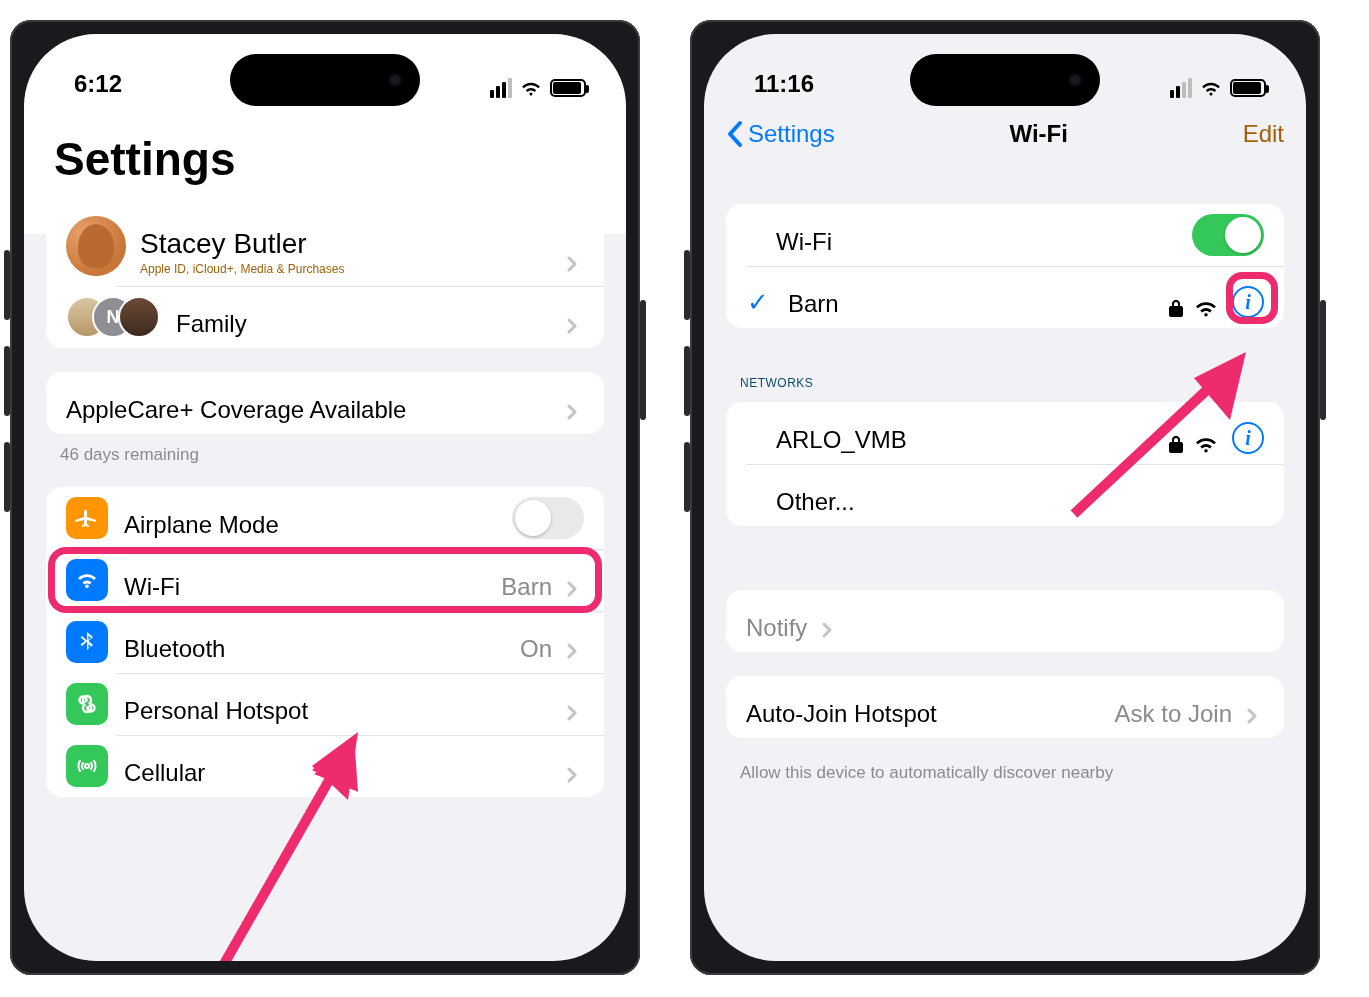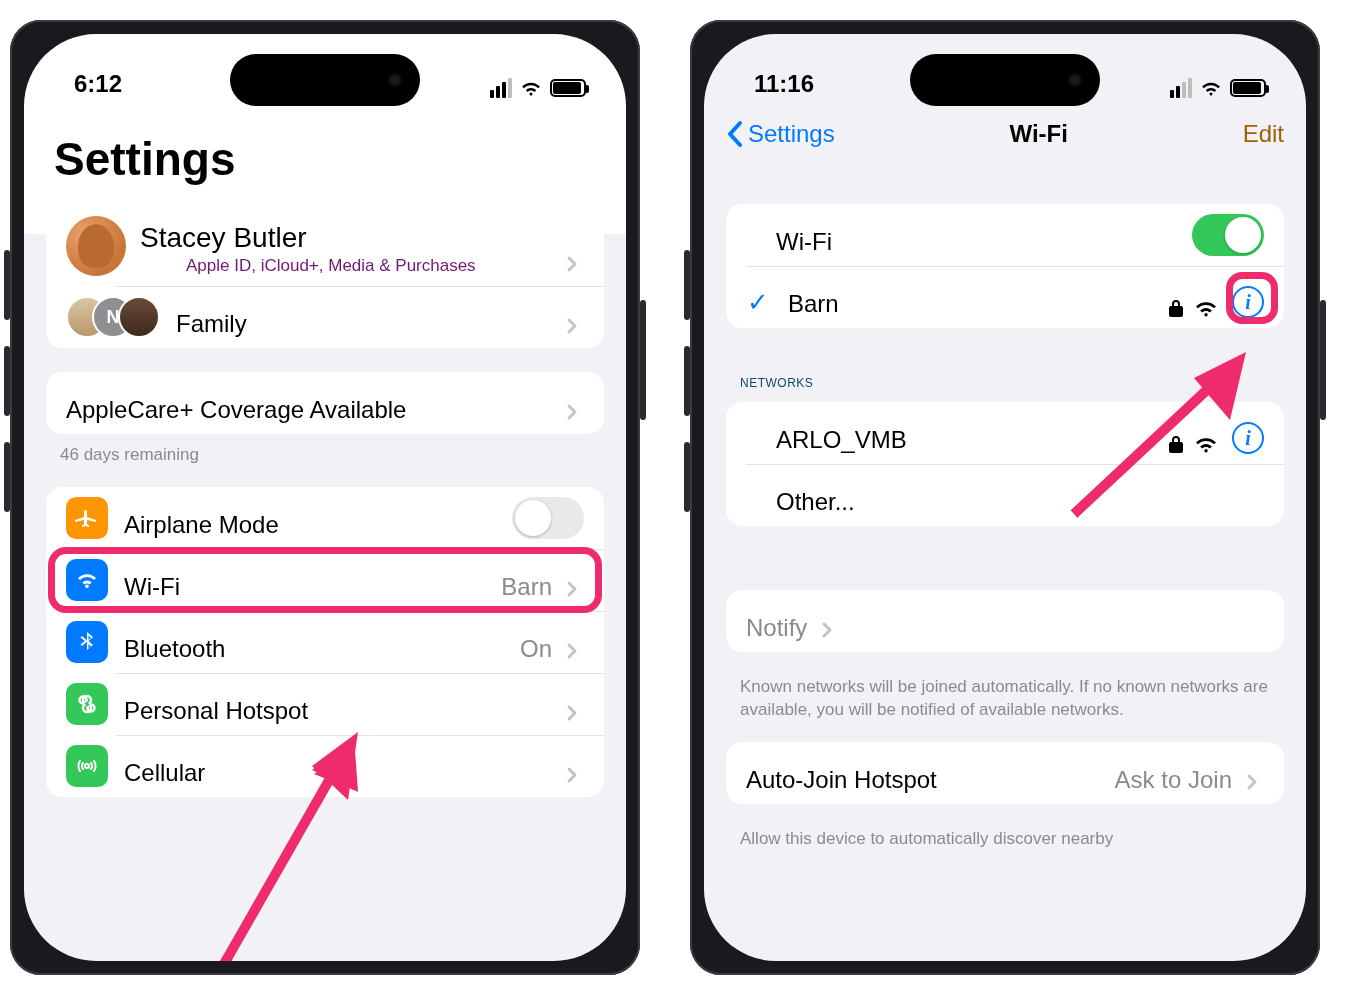--- a/index.html
+++ b/index.html
@@ -11,21 +11,21 @@
     display: flex;
     gap: 50px;
     padding: 20px 10px;
   }
 
   
   .phone {
     position: relative;
     width: 630px;
     height: 955px;
-    border-radius: 31px;
+    border-radius: 21px;
     background: #1a1a1e;
     padding: 14px;
     box-shadow: 0 0 0 2px #3a3a3f inset;
   }
   .phone::before, .phone::after { 
     content:"";
     position:absolute;
     background:#2a2a2e;
     border-radius:4px;
   }
@@ -117,21 +117,21 @@
     background:#e3e3e7;
   }
   .cell.indent + .cell::before,
   .cell + .cell.indent::before { left:70px; }
   .icon-box {
     width:42px; height:42px; border-radius:10px; margin-right:16px;
     display:flex; align-items:center; justify-content:center;
     flex-shrink:0;
   }
   .cell-label { font-size:24px; color:#000; flex:1; }
-  .cell-sub   { font-size:17px; color:#701a75; margin-top:2px;margin-left:46px;}
+  .cell-sub   { font-size:12px; color:#a16207; margin-top:2px;}
   .cell-value { font-size:24px; color:#8a8a8f; margin-right:8px;}
   .chevron { color:#c3c3c8; }
   .footer-note {
     font-size:17px; color:#8a8a8f;
     padding: 0 36px 20px;
     line-height:1.35;
   }
   .section-header{
     font-size:12px; color:#0c4a6e;
     padding: 24px 36px 12px;
@@ -446,21 +446,20 @@
     <div style="height:40px"></div>
 
     <div class="group">
       <div class="cell">
         <div class="cell-value">Notify</div>
         <svg class="ic chevron" viewBox="0 0 24 24">
             <path d="M9 6l6 6-6 6" fill="none" stroke="currentColor" stroke-width="3" stroke-linecap="round" stroke-linejoin="round"></path>
           </svg>
       </div>
     </div>
-    <div class="footer-note">Known networks will be joined automatically. If no known networks are available, you will be notified of available networks.</div>
 
     <div class="group">
       <div class="cell">
         <div class="cell-label">Auto-Join Hotspot</div>
         <div class="cell-value">Ask to Join</div>
         <svg class="ic chevron" viewBox="0 0 24 24">
             <path d="M9 6l6 6-6 6" fill="none" stroke="currentColor" stroke-width="3" stroke-linecap="round" stroke-linejoin="round"></path>
           </svg>
       </div>
     </div>

